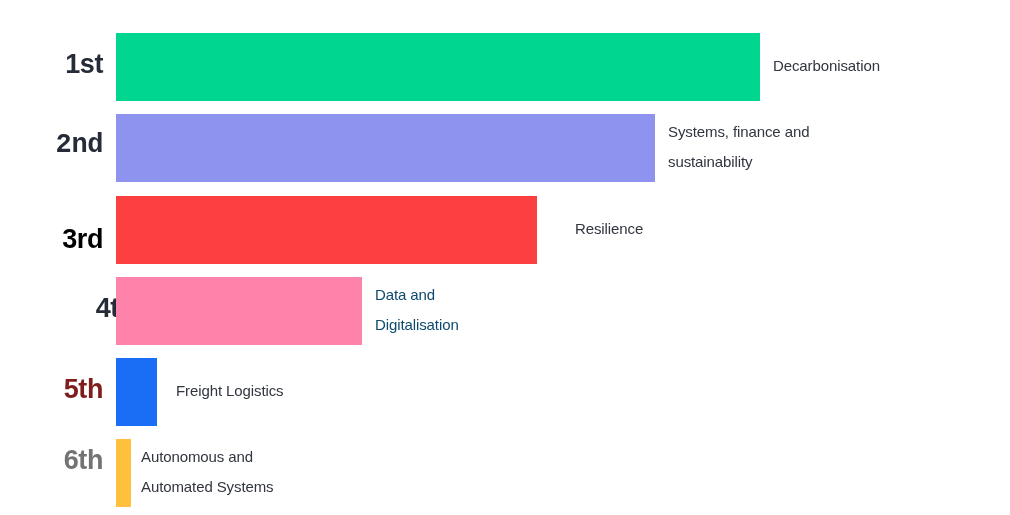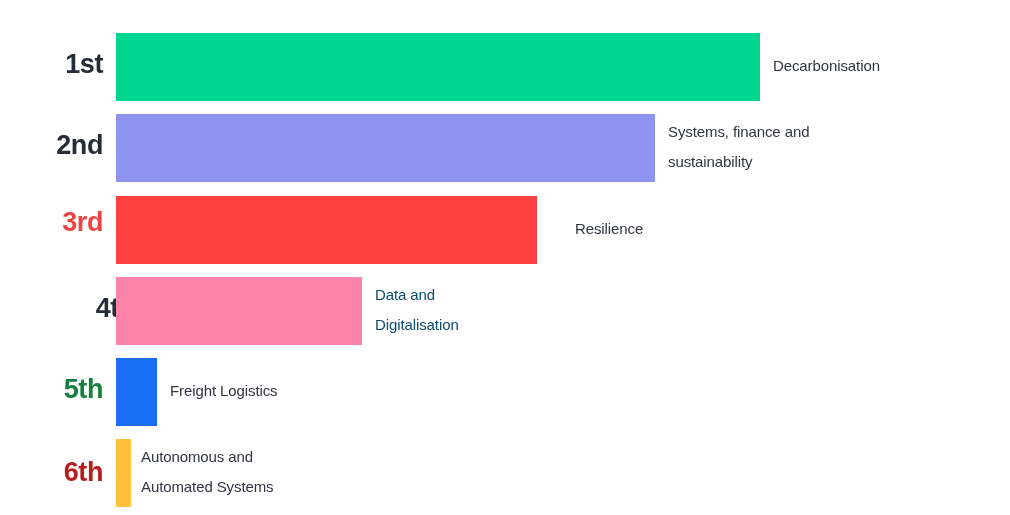--- a/index.html
+++ b/index.html
@@ -56,45 +56,45 @@
 
 <div id="chart-canvas" style="background: rgb(255, 255, 255);">
 
   <div class="bar-row">
     <div class="rank-label" style="top: 49px; color: rgb(38, 43, 56);">1st</div>
     <div class="bar" style="top: 33px; height: 68px; width: 644px; background: rgb(0, 214, 143);"></div>
     <div class="bar-label" style="left: 773px; top: 51px; color: rgb(49, 53, 63);">Decarbonisation</div>
   </div>
 
   <div class="bar-row">
-    <div class="rank-label" style="top: 130px; color: rgb(38, 43, 56);">2nd</div>
+    <div class="rank-label" style="top: 130px; color: rgb(38, 43, 56); font-family: Liberation Mono, monospace;">2nd</div>
     <div class="bar" style="top: 114px; height: 68px; width: 539px; background: rgb(143, 147, 240);"></div>
     <div class="bar-label" style="left: 668px; top: 117px; color: rgb(49, 53, 63);">Systems, finance and
 sustainability</div>
   </div>
 
   <div class="bar-row">
-    <div class="rank-label" style="top: 207px; color: #ef4444;">3rd</div>
+    <div class="rank-label" style="top: 224px; color: #000000;">3rd</div>
     <div class="bar" style="top: 196px; height: 68px; width: 421px; background: rgb(252, 64, 64);"></div>
     <div class="bar-label" style="left: 551px; top: 214px; color: rgb(49, 53, 63); margin-left: 24px;">Resilience</div>
   </div>
 
   <div class="bar-row">
     <div class="rank-label" style="top: 293px; color: rgb(38, 43, 56); margin-left: 32px;">4th</div>
     <div class="bar" style="top: 277px; height: 68px; width: 246px; background: rgb(253, 131, 171);"></div>
     <div class="bar-label" style="left: 375px; top: 280px; color: #0c4a6e;">Data and
 Digitalisation</div>
   </div>
 
   <div class="bar-row">
-    <div class="rank-label" style="top: 374px; color: #15803d;">5th</div>
+    <div class="rank-label" style="top: 374px; color: #7f1d1d;">5th</div>
     <div class="bar" style="top: 358px; height: 68px; width: 41px; background: rgb(26, 110, 245);"></div>
-    <div class="bar-label" style="left: 170px; top: 376px; color: rgb(49, 53, 63);">Freight Logistics</div>
+    <div class="bar-label" style="left: 176px; top: 376px; color: rgb(49, 53, 63);">Freight Logistics</div>
   </div>
 
   <div class="bar-row">
-    <div class="rank-label" style="top: 457px; color: #b91c1c;">6th</div>
+    <div class="rank-label" style="top: 445px; color: #737373;">6th</div>
     <div class="bar" style="top: 439px; height: 68px; width: 15px; background: rgb(255, 193, 61);"></div>
     <div class="bar-label" style="left: 141px; top: 442px; color: rgb(49, 53, 63);">Autonomous and
 Automated Systems</div>
   </div>
 
 </div>
 
 </body></html>

